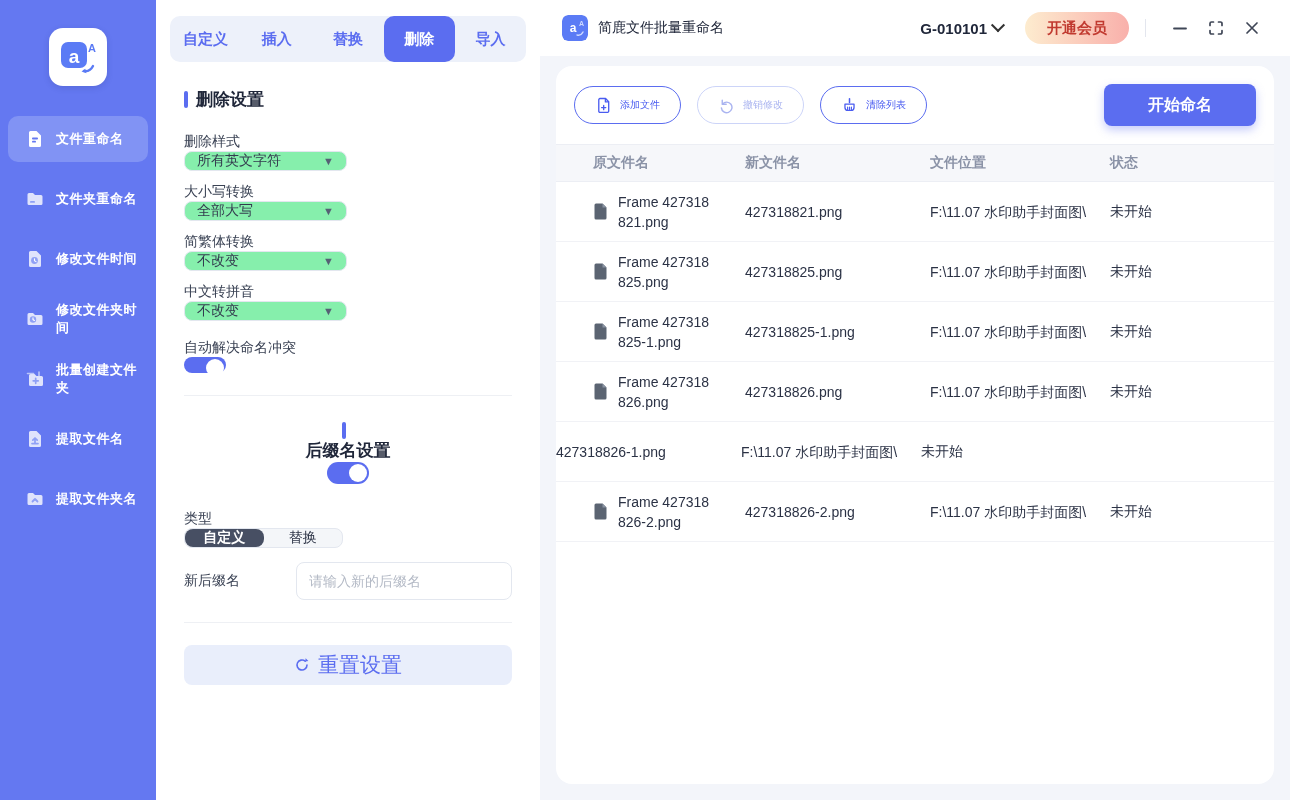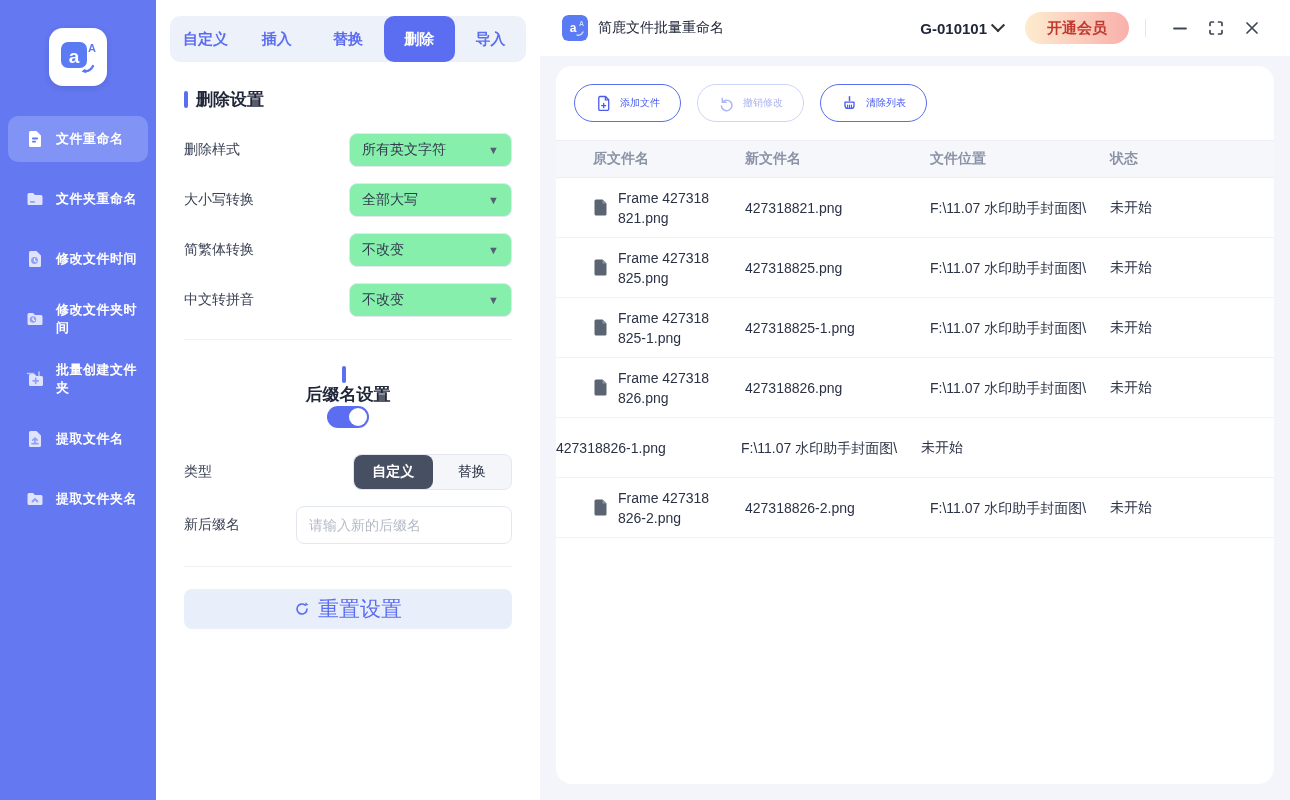--- a/index.html
+++ b/index.html
@@ -19,21 +19,21 @@
 
   
   .settings { width:384px; background:#fff; flex-shrink:0; padding:16px 14px 0 14px; }
   .tabbar { display:flex; background:#edf1fa; border-radius:10px; height:46px; align-items:stretch; }
   .tab { flex:1; display:flex; align-items:center; justify-content:center; font-size:15px; font-weight:bold;
     color:#5b6df0; border-radius:10px; cursor:pointer; }
   .tab.active { background:#5b6df0; color:#fff; }
   .sec-head { display:flex; align-items:center; margin:26px 14px 22px 14px; }
   .sec-bar { width:4px; height:17px; background:#5b6df0; border-radius:2px; margin-right:8px; }
   .sec-title { font-size:17px; font-weight:bold; color:#20273a; flex:1; }
-  .form-row { display:flex; align-items:center; margin:0 14px 16px 14px; height:34px; }
+  .form-row { display:flex; align-items:flex-start; margin:0 14px 16px 14px; height:34px;flex-direction:column; }
   .form-label { font-size:14px; color:#3a4254; flex:1; }
   .select { width:163px; height:34px; border:1px solid #e3e7ef; border-radius:8px; display:flex; align-items:center;
     padding:0 12px; font-size:14px; color:#333b4e; cursor:pointer; background:#86efac; }
   .select .val { flex:1; }
   .select .arrow { font-size:11px; color:#566074; }
   .toggle { width:42px; height:22px; background:#5b6df0; border-radius:11px; position:relative; cursor:pointer; }
   .toggle .knob { position:absolute; right:2px; top:2px; width:18px; height:18px; background:#fff; border-radius:50%; }
   .divider { height:1px; background:#eef0f4; margin:22px 14px; }
   .segmented { display:flex; width:159px; background:#f4f6f9; border:1px solid #e3e7ef; border-radius:8px; height:36px; }
   .seg { flex:1; display:flex; align-items:center; justify-content:center; font-size:14px; color:#2b3245; border-radius:8px; cursor:pointer; }
@@ -213,20 +213,26 @@
     </div>
 
     <div class="form-row">
       <div class="form-label">中文转拼音</div>
       <div class="select">
         <span class="val">不改变</span>
         <span class="arrow">▼</span>
       </div>
     </div>
 
+    <div class="form-row" style="margin-top:22px;">
+      <div class="form-label">自动解决命名冲突</div>
+      <div class="toggle">
+          <div class="knob"></div>
+        </div>
+    </div>
 
     <div class="divider"></div>
 
     <div class="sec-head" style="margin-bottom:26px;flex-direction:column;">
       <div class="sec-bar"></div>
       <div class="sec-title">后缀名设置</div>
       <div class="toggle">
           <div class="knob"></div>
         </div>
     </div>
@@ -311,20 +317,23 @@
         </div>
         <div class="pill-btn">
           <svg width="17" height="17" viewBox="0 0 18 18">
             <path d="M9 1.8 v4" stroke="#4a5cf0" stroke-width="1.6" stroke-linecap="round"></path>
             <path d="M4.2 7.6 h9.6 v3.4 a3.2 3.2 0 0 1 -3.2 3.2 H7.4 a3.2 3.2 0 0 1 -3.2 -3.2 z" fill="none" stroke="#4a5cf0" stroke-width="1.4" stroke-linejoin="round"></path>
             <path d="M7 10.6 v2.6 M9 10.6 v2.6 M11 10.6 v2.6" stroke="#4a5cf0" stroke-width="1.2" stroke-linecap="round"></path>
           </svg>
           <span>清除列表</span>
         </div>
         <div class="spacer"></div>
+        <div class="start-btn">
+          <span>开始命名</span>
+        </div>
       </div>
 
       <div class="thead">
         <div class="c1">原文件名</div>
         <div class="c2">新文件名</div>
         <div class="c3">文件位置</div>
         <div class="c4">状态</div>
       </div>
 
       <div class="rows">

